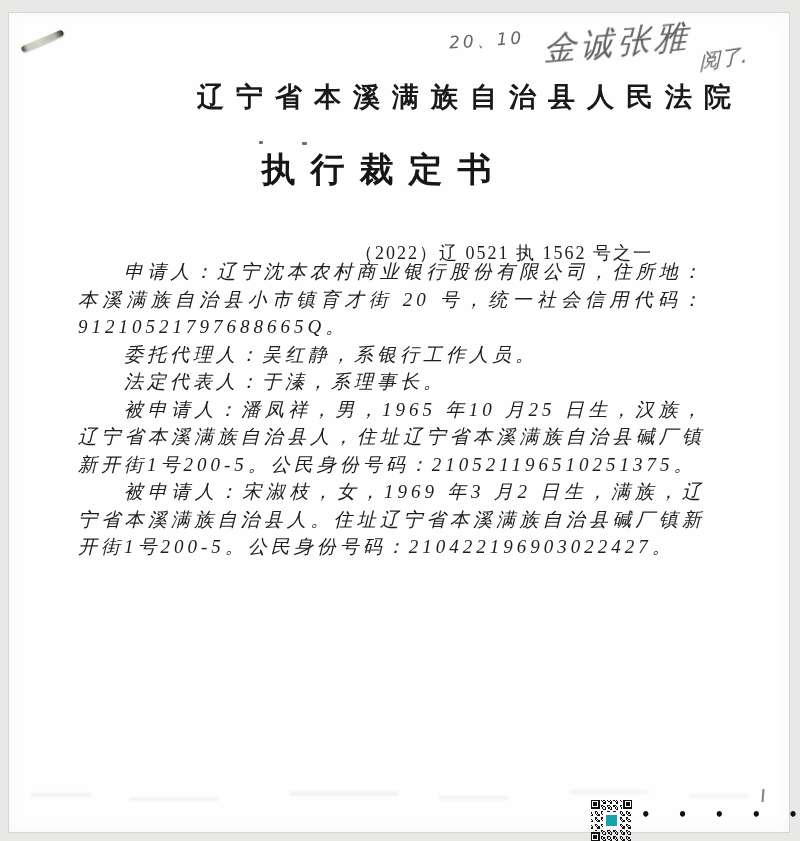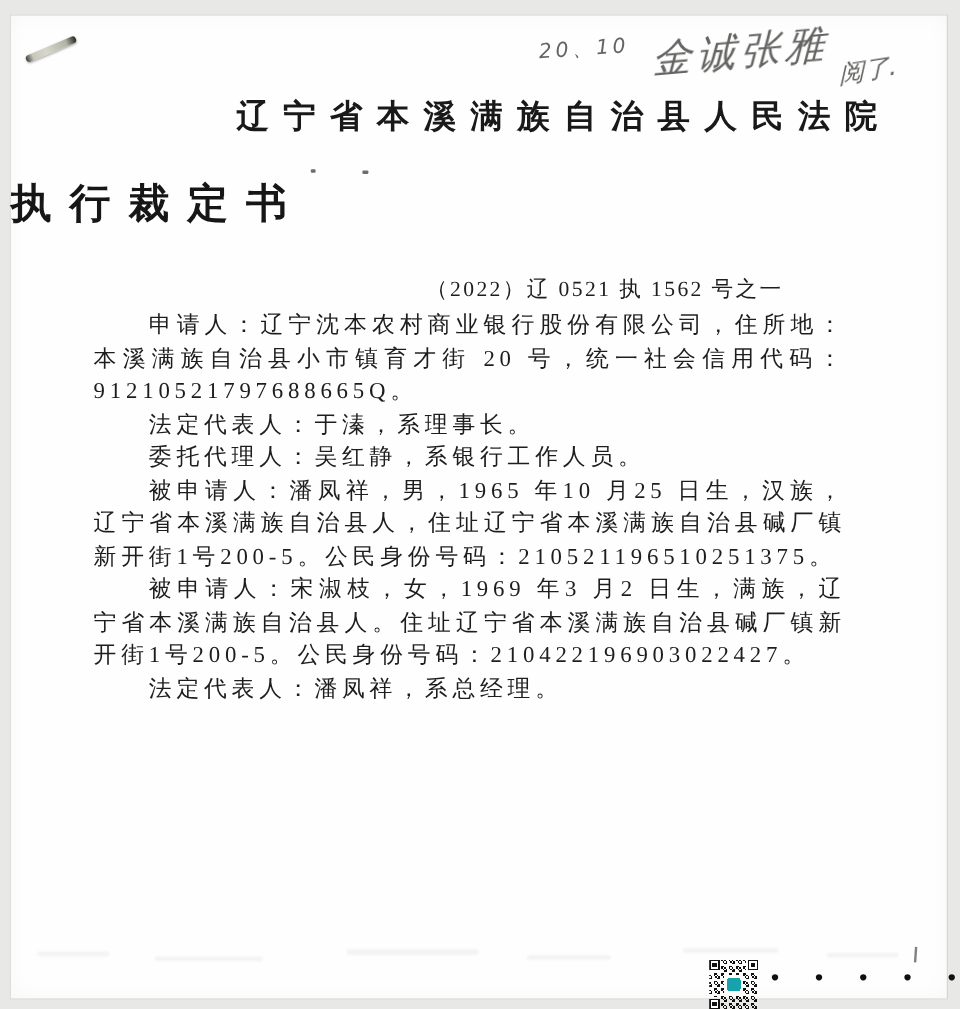--- a/index.html
+++ b/index.html
@@ -34,36 +34,37 @@
   .hw-tail { position: absolute; left: 690px; top: 32px; font-size: 21px; transform: rotate(-9deg) skewX(-8deg); font-style: italic; filter: blur(0.3px); }
   
   .court-name {
     position: absolute; left: 0; right: 46px; top: 66px;
     text-align: right;
     font-size: 27px; font-weight: 700; color: #191919;
     letter-spacing: 12px; white-space: nowrap;
   }
   .doc-title {
     position: absolute; left: 0; right: 30px; top: 134px;
+    text-align: center;
     font-size: 34px; font-weight: 700; color: #161616;
     letter-spacing: 15px; white-space: nowrap;
   }
   .case-number {
-    position: absolute; left: 69px; top: 216px; width: 627px;
+    position: absolute; left: 69px; top: 228px; width: 627px;
     text-align: right; padding-right: 52px; box-sizing: border-box;
     font-size: 18px; color: #1d1d1d; letter-spacing: 2px; white-space: nowrap;
   }
   
   .body-text {
     position: absolute; left: 69px; top: 245px; width: 627px;
     font-size: 19px; color: #1d1d1d;
     line-height: 27.5px; letter-spacing: 4px;
     text-align: justify;
   }
-  .body-text p { margin: 0; text-indent: 46px; }
+  .body-text p { margin: 0; text-indent: 46px; font-style: italic; }
   
   .speck { position: absolute; background: #6d6d6d; border-radius: 1px; }
   .smudge { position: absolute; background: rgba(60,60,60,0.06); filter: blur(1px); border-radius: 2px; }
   .pen-tick { position: absolute; left: 753px; top: 776px; width: 2px; height: 13px; background: #4c4c4c; transform: rotate(4deg); opacity: 0.7; }
   
   .qr { position: absolute; left: 591px; top: 800px; width: 41px; height: 41px; }
   .dots {
     position: absolute; left: 641px; top: 806px;
     font-size: 15px; font-weight: 700; color: #101010;
     word-spacing: 20px; letter-spacing: 1px;
@@ -84,25 +85,24 @@
 
   <span class="speck" style="left:250px; top:128px; width:4px; height:3px;"></span>
   <span class="speck" style="left:293px; top:129px; width:5px; height:3px;"></span>
 
   <div class="doc-title">执行裁定书</div>
 
   <div class="case-number">（2022）辽 0521 执 1562 号之一</div>
 
   <div class="body-text">
     <p>申请人：辽宁沈本农村商业银行股份有限公司，住所地：本溪满族自治县小市镇育才街 20 号，统一社会信用代码：91210521797688665Q。</p>
+    <p>委托代理人：吴红静，系银行工作人员。</p>
     <p>法定代表人：于溱，系理事长。</p>
-    <p>委托代理人：吴红静，系银行工作人员。</p>
     <p>被申请人：潘凤祥，男，1965 年10 月25 日生，汉族，辽宁省本溪满族自治县人，住址辽宁省本溪满族自治县碱厂镇新开街1号200-5。公民身份号码：210521196510251375。</p>
     <p>被申请人：宋淑枝，女，1969 年3 月2 日生，满族，辽宁省本溪满族自治县人。住址辽宁省本溪满族自治县碱厂镇新开街1号200-5。公民身份号码：210422196903022427。</p>
-    <p>法定代表人：潘凤祥，系总经理。</p>
   </div>
 
   <span class="smudge" style="left:22px;  top:780px; width:60px; height:4px;"></span>
   <span class="smudge" style="left:120px; top:784px; width:90px; height:4px;"></span>
   <span class="smudge" style="left:280px; top:778px; width:110px; height:5px;"></span>
   <span class="smudge" style="left:430px; top:783px; width:70px; height:4px;"></span>
   <span class="smudge" style="left:560px; top:777px; width:80px; height:4px;"></span>
   <span class="smudge" style="left:680px; top:781px; width:60px; height:4px;"></span>
   <span class="pen-tick"></span>
 </div>

